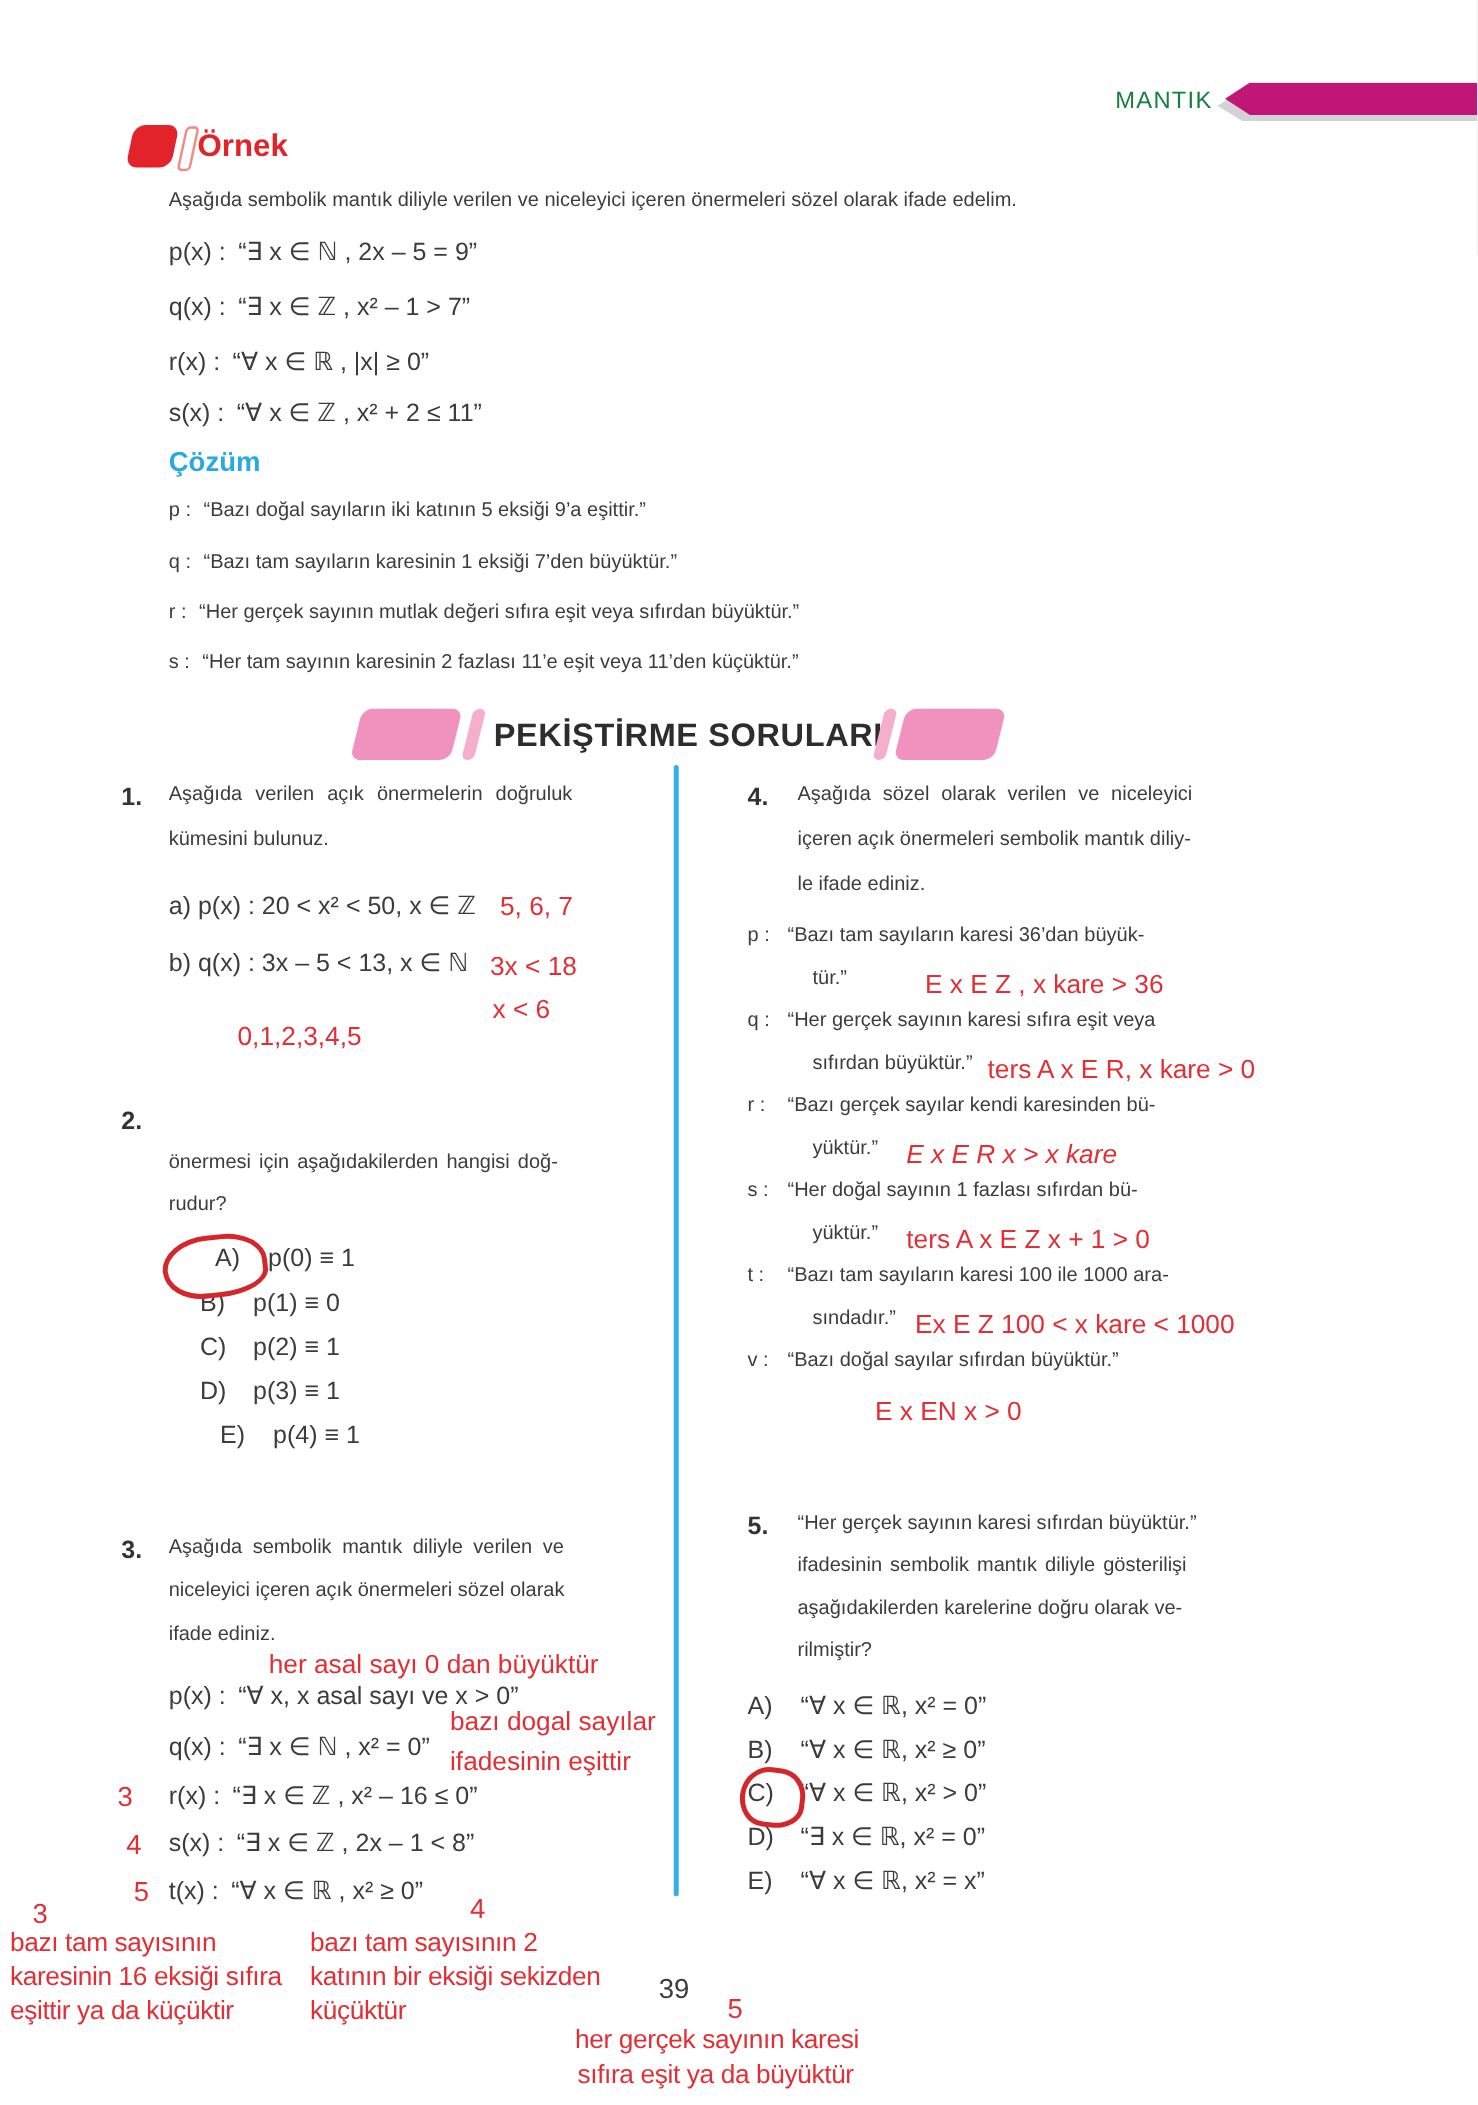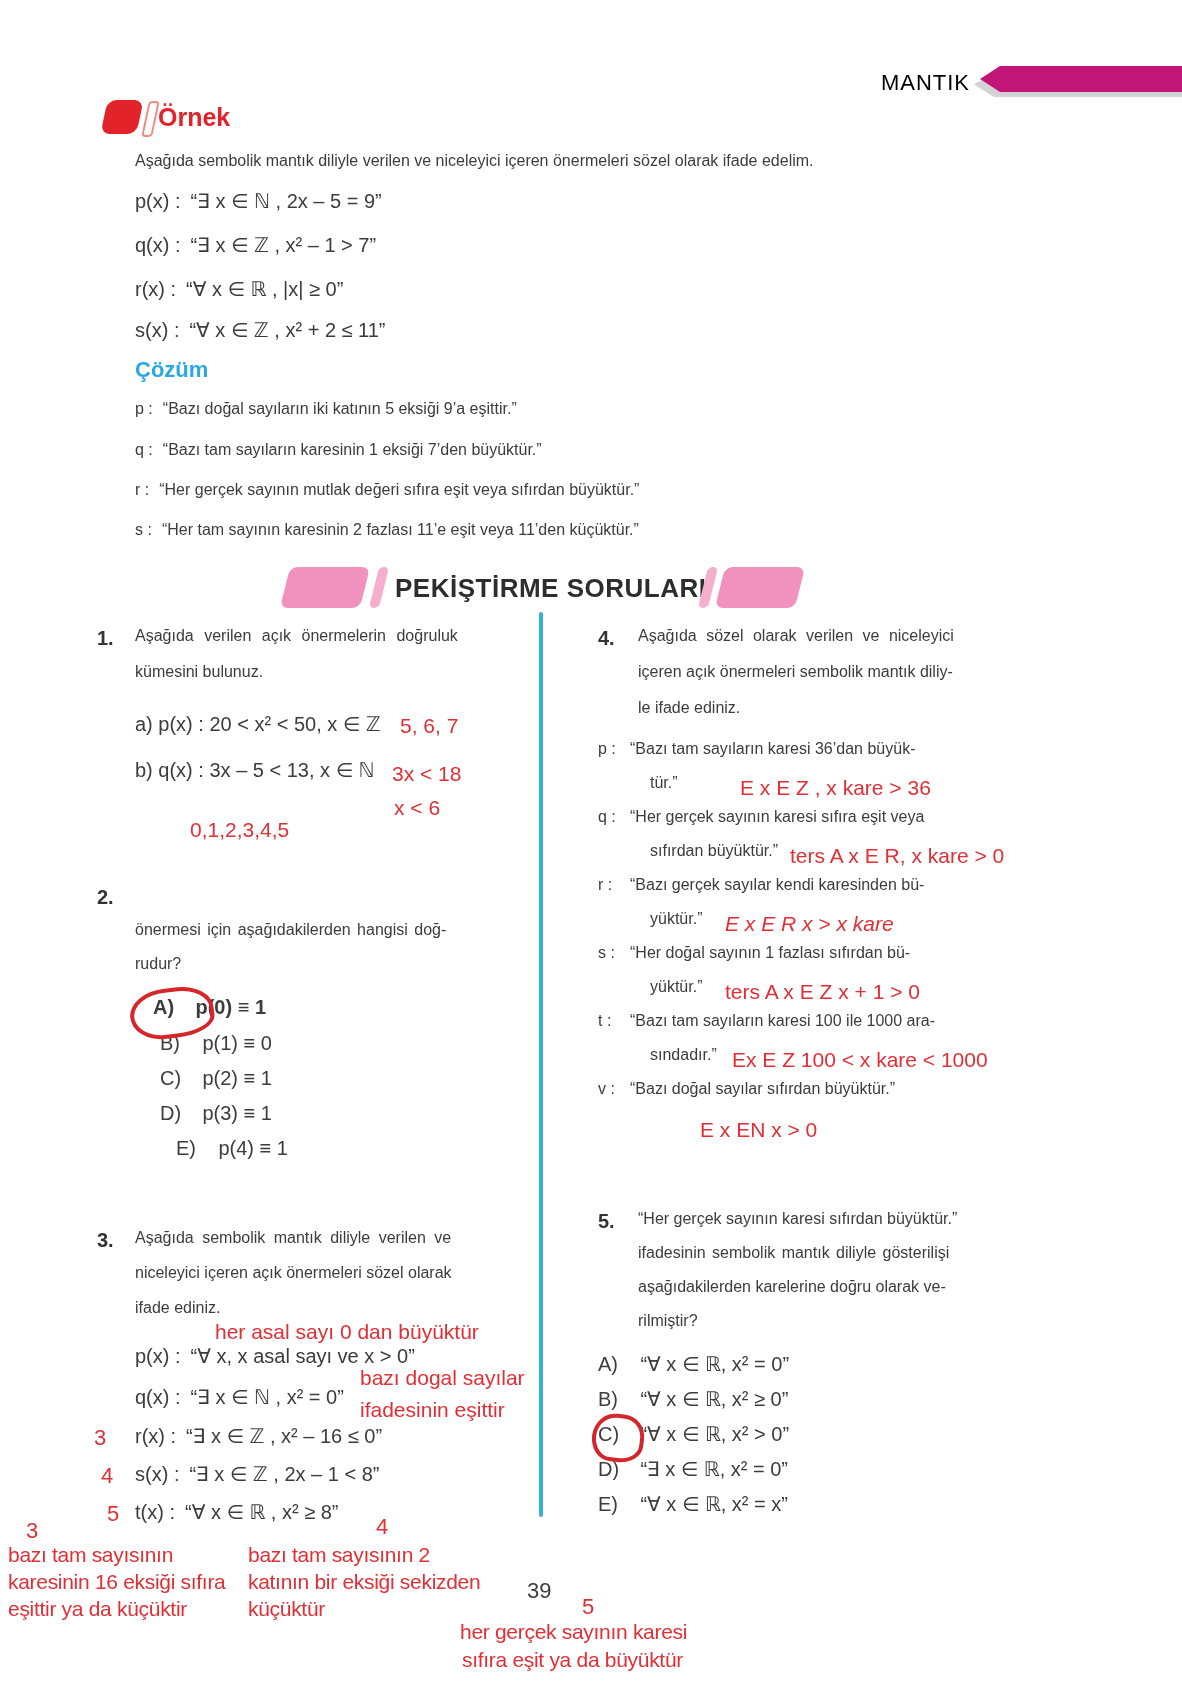--- a/index.html
+++ b/index.html
@@ -25,21 +25,21 @@
   .ex-sliver{width:7px;height:32px;background:#fff;border:2px solid #ef8d85;border-radius:4px;transform:skewX(-12deg);}
   
   .banner-solid{width:80px;height:41px;background:#f191bd;border-radius:8px;transform:skewX(-14deg);}
   .banner-sliver{width:10px;height:41px;background:#f6aecd;border-radius:5px;transform:skewX(-14deg);}
   .divider{width:4px;background:#36b0e3;border-radius:2px;}
   
   .pen-circle{border:4px solid #d5262b; border-radius:52% 48% 55% 45% / 60% 55% 45% 58%;}
   .heading-red{color:#e3232a;font-weight:bold;font-size:25px;}
   .heading-cyan{color:#29a9e1;font-weight:bold;font-size:22px;}
   .banner-title{font-weight:bold;font-size:26px;color:#2d2d2d;letter-spacing:0.5px;}
-  .chapter{font-size:22px;color:#000000;letter-spacing:1px;}
+  .chapter{font-size:19px;color:#15803d;letter-spacing:1px;}
   .pageno{font-size:22px;color:#3c3c3c;}
 </style>
 </head>
 <body>
 
 <div class="page">
 
   <div class="abs chapter" style="left:880px; top:70px; width:90px; text-align:right;">MANTIK</div>
   <div class="abs arrow" style="left:974px; top:72px; width:208px; height:25px; background:#d3d3d6;"></div>
   <div class="abs arrow" style="left:980px; top:66px; width:202px; height:26px; background:#c11678;"></div>
@@ -103,21 +103,21 @@
 
   <div class="abs math" style="left:135px; top:758px;">b) q(x) : 3x – 5 &lt; 13, x ∈ ℕ</div>
   <div class="abs red" style="left:392px; top:762px;">3x &lt; 18</div>
   <div class="abs red" style="left:394px; top:796px;">x &lt; 6</div>
   <div class="abs red" style="left:190px; top:818px;">0,1,2,3,4,5</div>
 
   <div class="abs qnum" style="left:97px; top:886px;">2.</div>
   <div class="abs t ws2" style="left:135px; top:921px;">önermesi için aşağıdakilerden hangisi doğ-</div>
   <div class="abs t" style="left:135px; top:955px;">rudur?</div>
 
-  <div class="abs" style="left:153px; top:996px;font-weight:bold;">
+  <div class="abs" style="left:172px; top:996px;">
     <span class="opt-label">A)</span>
     <span class="math">p(0) ≡ 1</span>
   </div>
   <div class="abs" style="left:160px; top:1032px;">
     <span class="opt-label">B)</span>
     <span class="math">p(1) ≡ 0</span>
   </div>
   <div class="abs" style="left:160px; top:1067px;">
     <span class="opt-label">C)</span>
     <span class="math">p(2) ≡ 1</span>
@@ -157,21 +157,21 @@
     <span class="math">“∃ x ∈ ℤ ,  x² – 16 ≤ 0”</span>
   </div>
   <div class="abs rednum" style="left:101px; top:1463px;">4</div>
   <div class="abs row" style="left:135px; top:1462px;">
     <span class="math">s(x) :</span>
     <span class="math">“∃ x ∈ ℤ , 2x – 1 &lt; 8”</span>
   </div>
   <div class="abs rednum" style="left:107px; top:1501px;">5</div>
   <div class="abs row" style="left:135px; top:1500px;">
     <span class="math">t(x) :</span>
-    <span class="math">“∀ x ∈ ℝ , x² ≥ 8”</span>
+    <span class="math">“∀ x ∈ ℝ , x² ≥ 0”</span>
   </div>
 
   <div class="abs qnum" style="left:598px; top:627px;">4.</div>
   <div class="abs t ws5" style="left:638px; top:627px;">Aşağıda sözel olarak verilen ve niceleyici</div>
   <div class="abs t" style="left:638px; top:663px;">içeren açık önermeleri sembolik mantık diliy-</div>
   <div class="abs t" style="left:638px; top:699px;">le ifade ediniz.</div>
 
   <div class="abs t" style="left:598px; top:740px;">p :</div>
   <div class="abs t" style="left:630px; top:740px;">“Bazı tam sayıların karesi 36’dan büyük-</div>
   <div class="abs t" style="left:650px; top:774px;">tür.”</div>

